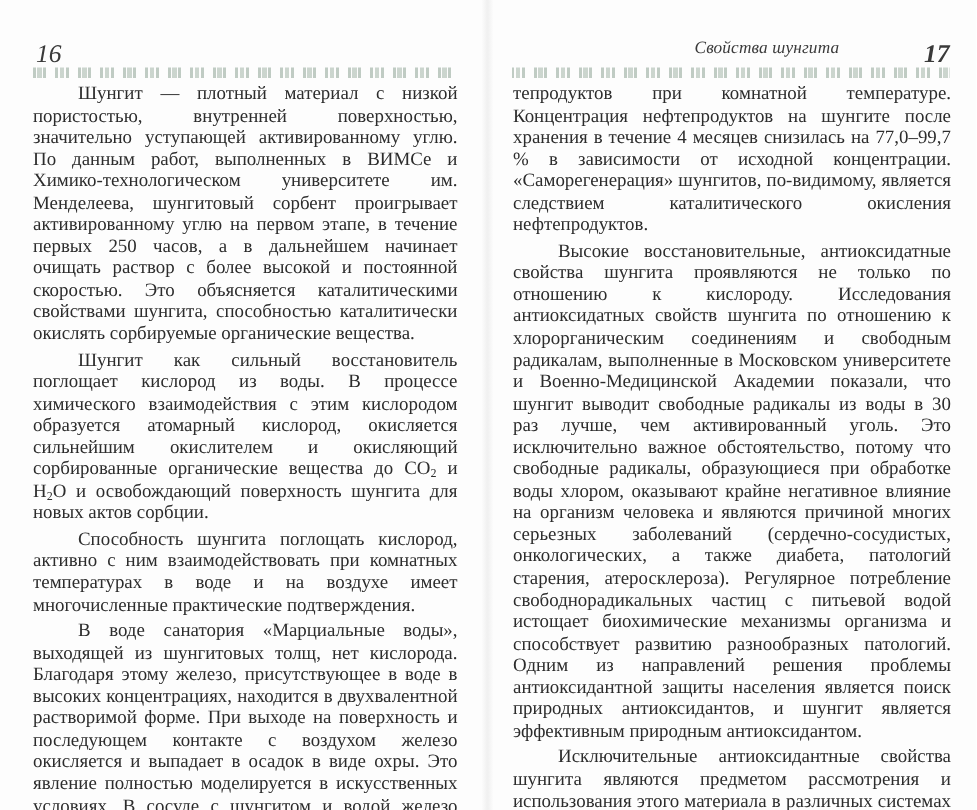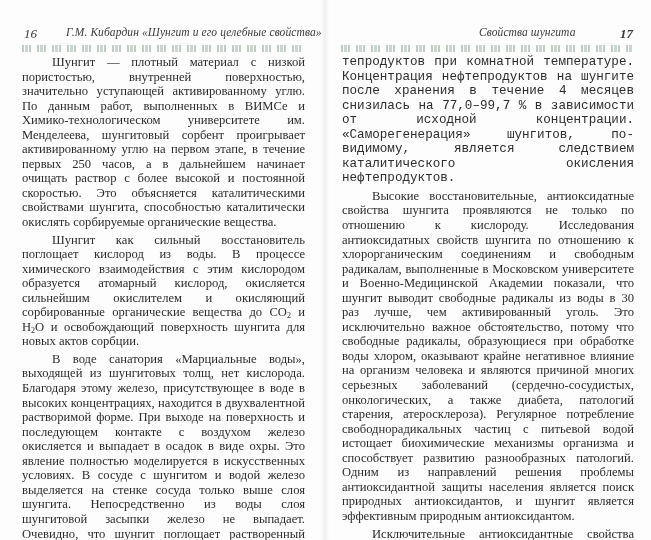--- a/index.html
+++ b/index.html
@@ -42,35 +42,35 @@
       font-style: italic;
       color: #3a3a3a;
       white-space: nowrap;
     }
     .page-left .running-head { left: 24px; width: 279px; }
     .page-right .running-head { left: 14px; width: 290px; }
 
     .folio {
       position: absolute;
       top: 0;
-      font-size: 13px;
+      font-size: 17px;
       font-style: italic;
     }
     .page-left .folio { left: 0; }
     .page-right .folio { right: 0; font-weight: bold; }
 
     .head-title {
       position: absolute;
       top: 0;
       font-size: 11.5px;
       font-style: italic;
       letter-spacing: 0.1px;
     }
     .page-left .head-title { left: 42px; }
-    .page-right .head-title { left: 136px; font-family: Liberation Serif, serif; }
+    .page-right .head-title { left: 120px; font-family: Liberation Serif, serif; }
 
     .ornament {
       position: absolute;
       top: 45px;
       height: 7px;
       background-image:
         repeating-linear-gradient(90deg,
           #b9c6bd 0px, #b9c6bd 2px,
           transparent 2px, transparent 3px,
           #c6d1c9 3px, #c6d1c9 6px,
@@ -91,38 +91,38 @@
       hyphens: manual;
       color: #2c2c2c;
     }
     .page-left .body-text { left: 22px; width: 283px; }
     .page-right .body-text { left: 13px; width: 292px; }
 
     .para {
       text-indent: 30px;
       margin-bottom: 3px;
     }
-    .para.continued { text-indent: 0; font-family: Liberation Mono, monospace; }
+    .para.continued { text-indent: 0; }
     sub { font-size: 8px; line-height: 0; vertical-align: -2px; }
   </style>
 </head>
 <body>
 
 <div class="spread">
   <div class="gutter"></div>
 
   <div class="page page-left">
     <div class="running-head">
       <span class="folio">16</span>
-      <span class="head-title">Г.М. Кибардин «Шунгит и его целебные свойства»</span>
     </div>
     <div class="ornament"></div>
     <div class="body-text">
       <p class="para">Шунгит — плотный материал с низкой пористостью, внутренней поверхностью, значительно уступающей активированному углю. По данным работ, выполненных в ВИМСе и Химико-технологическом университете им. Менделеева, шунгитовый сорбент проигрывает активированному углю на первом этапе, в течение первых 250 часов, а в дальнейшем начинает очищать раствор с более высокой и постоянной скоростью. Это объясняется каталитическими свойствами шунгита, способностью каталитически окислять сорбируемые органические вещества.</p>
       <p class="para"><span>Шунгит как сильный восстановитель поглощает кислород из воды. В процессе химического взаимодействия с этим кислородом образуется атомарный кислород, окисляется сильнейшим окислителем и окисляющий сорбированные органические вещества до CO</span><sub>2</sub><span> и H</span><sub>2</sub><span>O и освобождающий поверхность шунгита для новых актов сорбции.</span></p>
+      <p class="para">Способность шунгита поглощать кислород, активно с ним взаимодействовать при комнатных температурах в воде и на воздухе имеет многочисленные практические подтверждения.</p>
       <p class="para">В воде санатория «Марциальные воды», выходящей из шунгитовых толщ, нет кислорода. Благодаря этому железо, присутствующее в воде в высоких концентрациях, находится в двухвалентной растворимой форме. При выходе на поверхность и последующем контакте с воздухом железо окисляется и выпадает в осадок в виде охры. Это явление полностью моделируется в искусственных условиях. В сосуде с шунгитом и водой железо выделяется на стенке сосуда только выше слоя шунгита. Непосредственно из воды слоя шунгитовой засыпки железо не выпадает. Очевидно, что шунгит поглощает растворенный кислород активнее, чем железо.</p>
 
     </div>
   </div>
 
   <div class="page page-right">
     <div class="running-head">
       <span class="head-title">Свойства шунгита</span>
       <span class="folio">17</span>
     </div>

